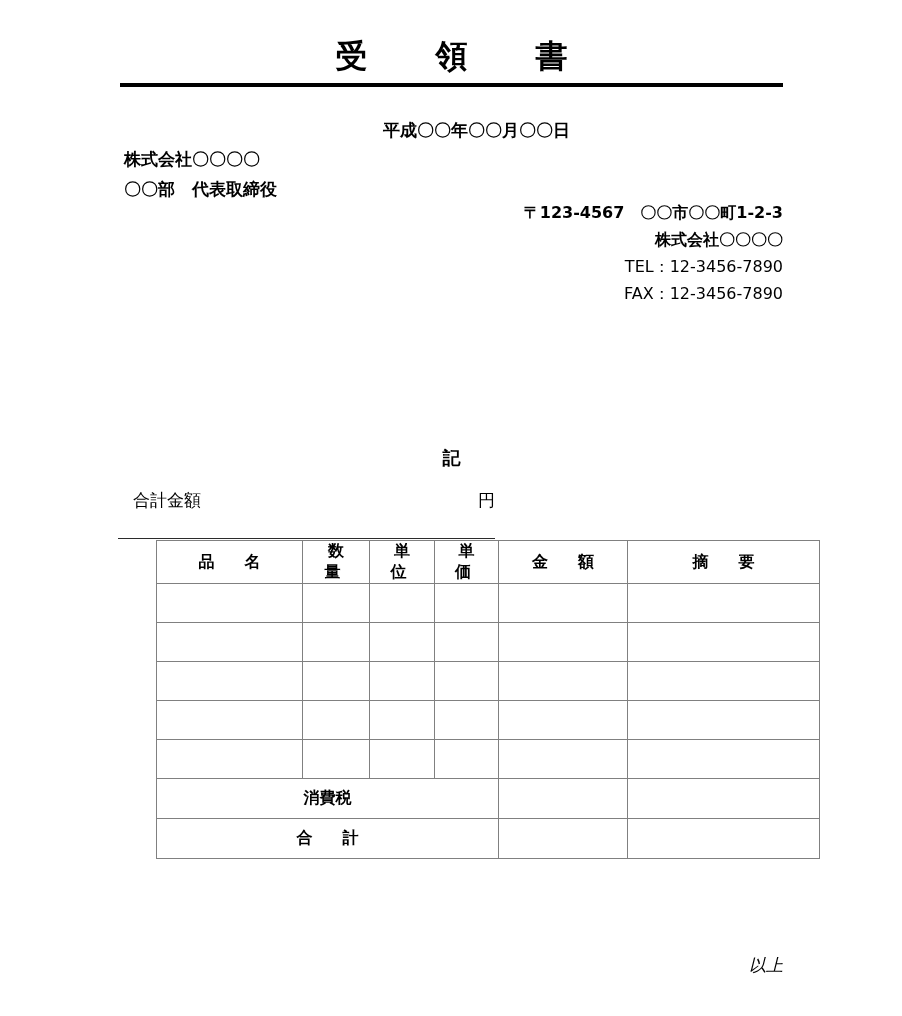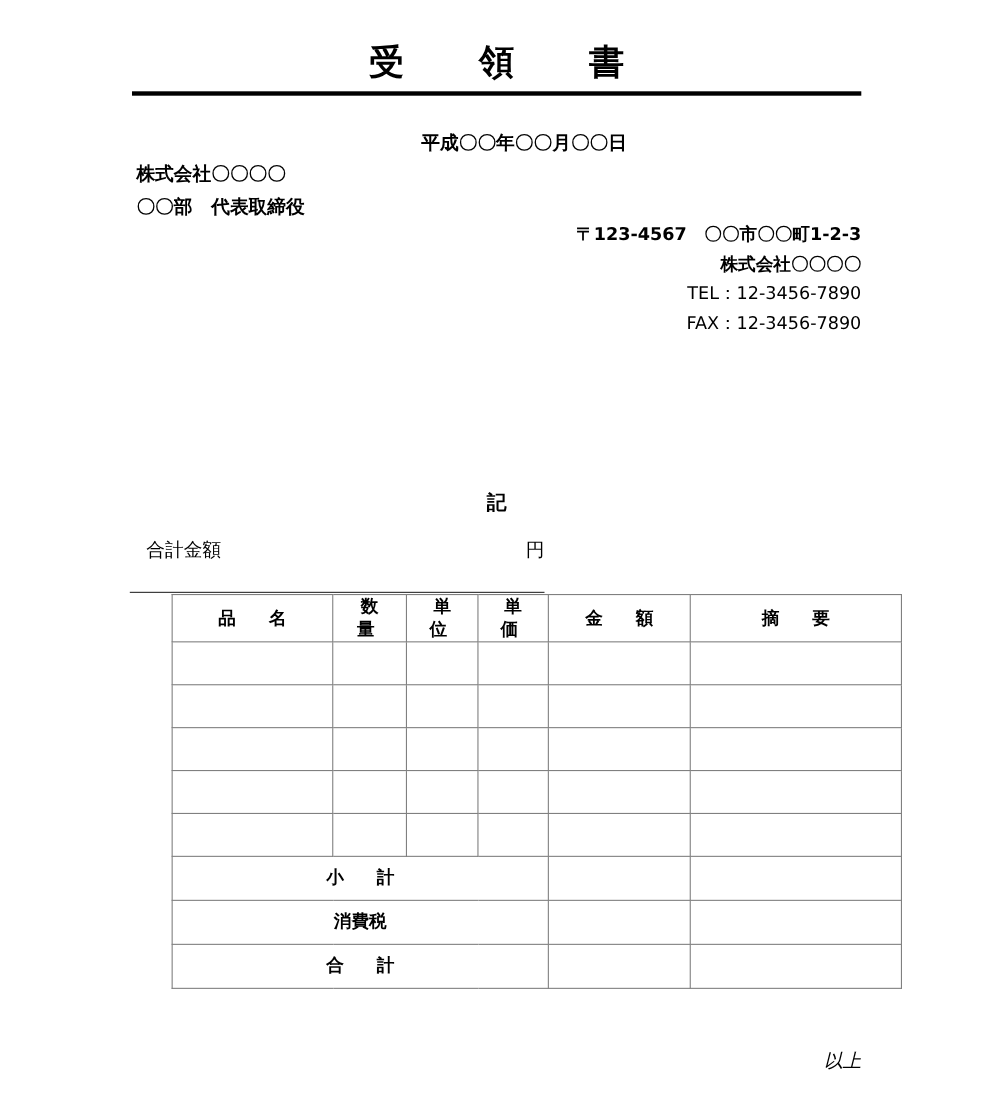--- a/index.html
+++ b/index.html
@@ -282,25 +282,20 @@
       <tr class="body-row">
         <td></td>
         <td></td>
         <td></td>
         <td></td>
         <td></td>
         <td></td>
       </tr>
 
       <tr class="summary-row">
-        <td colspan="4">小　計</td>
-        <td></td>
-        <td></td>
-      </tr>
-      <tr class="summary-row">
         <td colspan="4" class="no-space">消費税</td>
         <td></td>
         <td></td>
       </tr>
       <tr class="summary-row">
         <td colspan="4">合　計</td>
         <td></td>
         <td></td>
       </tr>
     </tbody>

